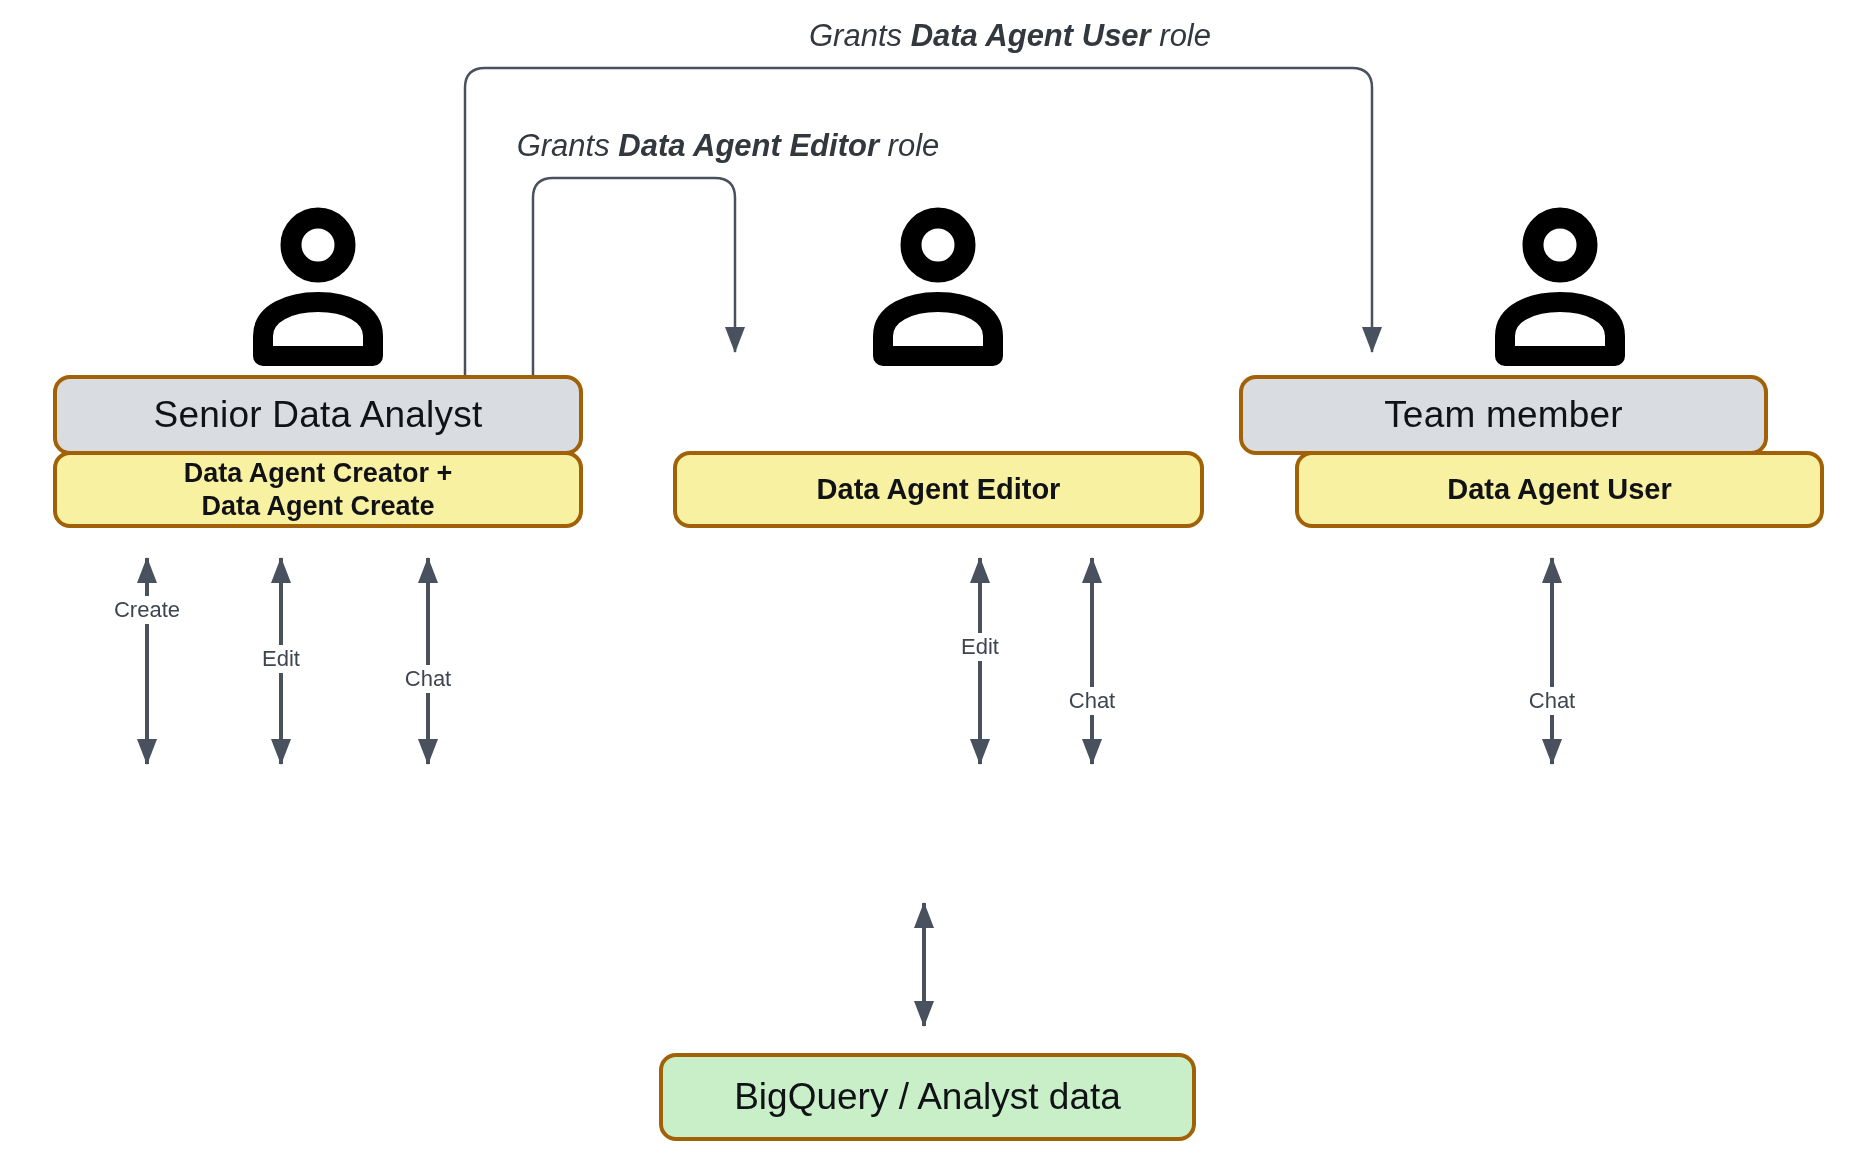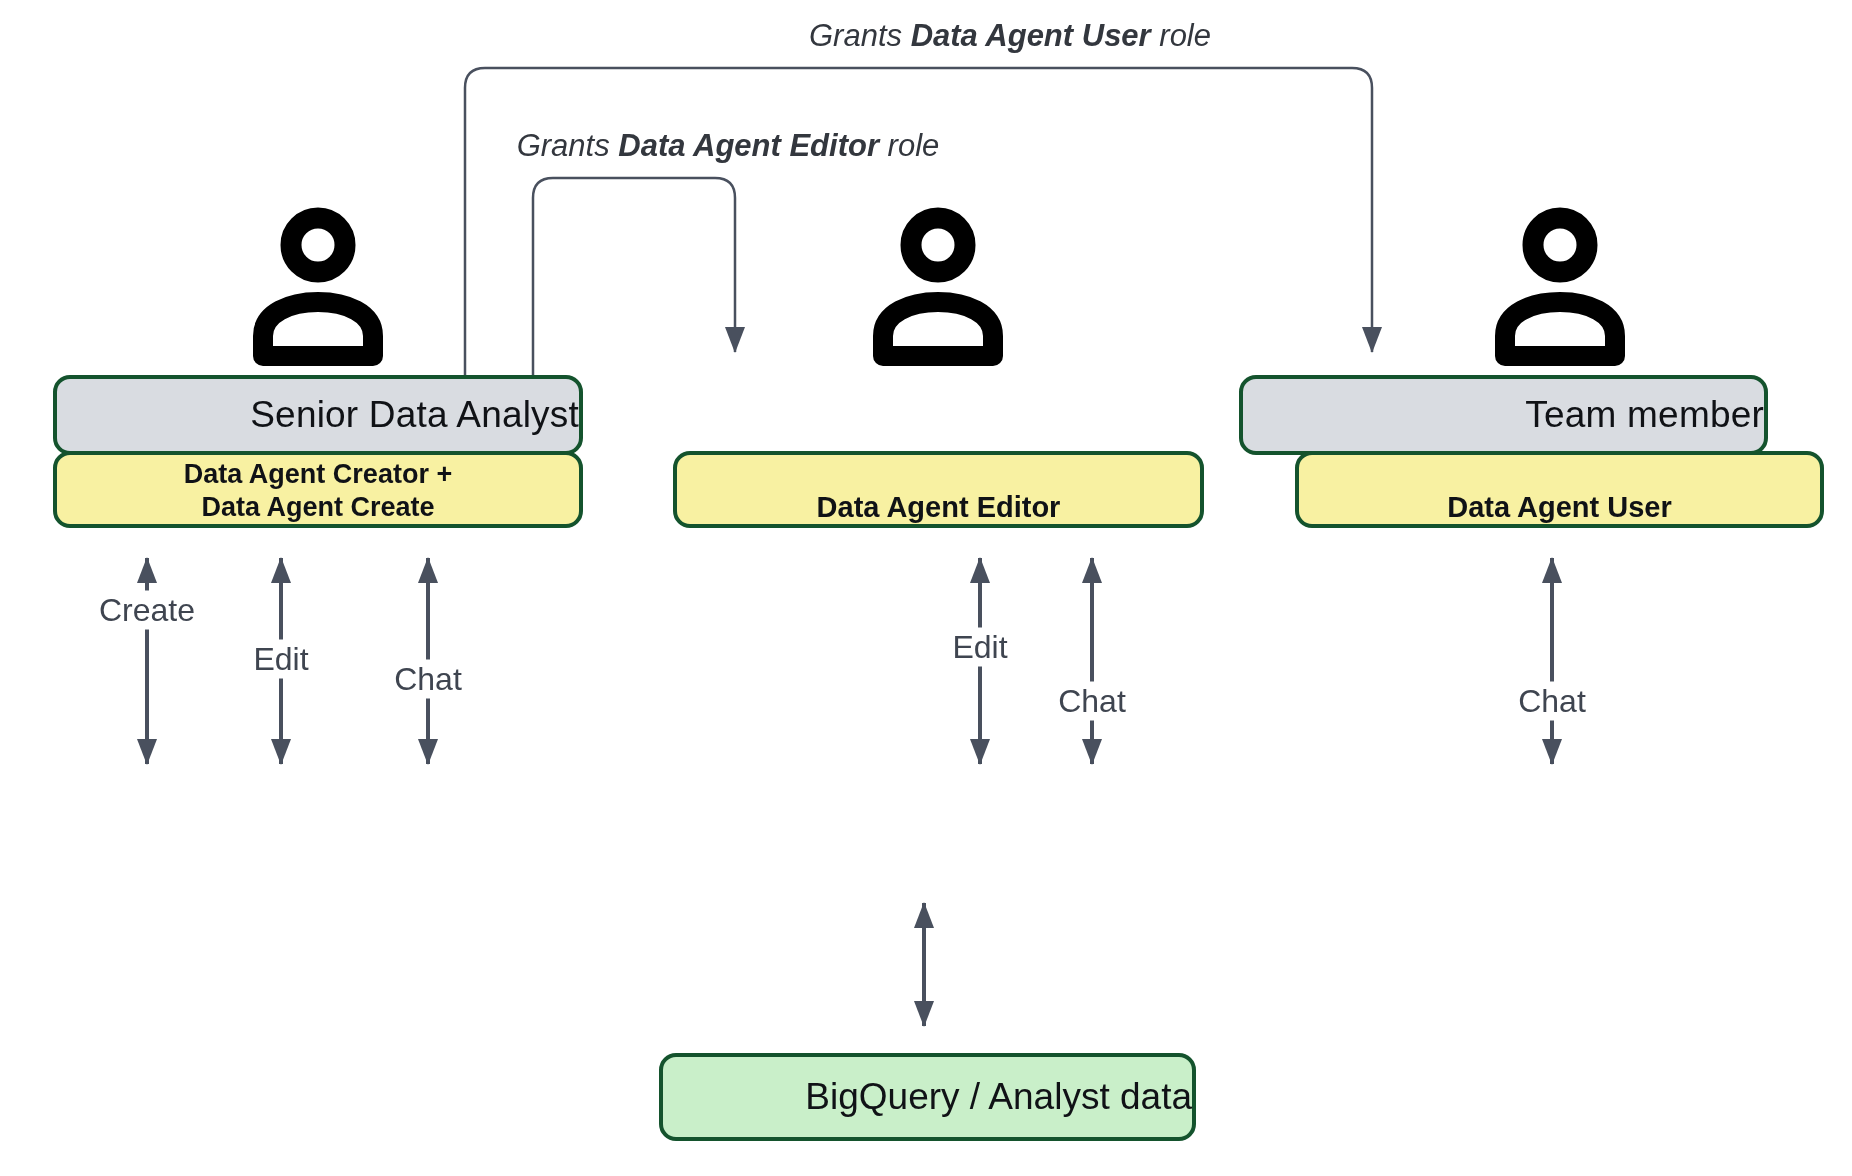--- a/index.html
+++ b/index.html
@@ -1,31 +1,31 @@
 <!DOCTYPE html>
 <html><head>
 <meta charset="utf-8">
 <style>
   html,body{margin:0;padding:0;background:#ffffff;}
   body{font-family:"Liberation Sans", sans-serif;}
   #canvas{position:relative;width:1852px;height:1176px;background:#ffffff;overflow:hidden;}
   .layer{position:absolute;left:0;top:0;pointer-events:none;}
   .conn{fill:none;stroke:#49505e;stroke-width:2.5px;}
   .dbl{stroke:#49505e;stroke-width:4px;}
-  .box{position:absolute;box-sizing:border-box;border:4px solid #14532d;border-radius:17px;
-       display:flex;align-items:center;justify-content:flex-end;text-align:center;}
+  .box{position:absolute;box-sizing:border-box;border:4px solid #a16207;border-radius:17px;
+       display:flex;align-items:center;justify-content:center;text-align:center;}
   .actor-title{background:#d9dce1;font-size:37px;color:#101216;letter-spacing:.2px;}
   .role-badge{background:#f8f1a2;font-weight:bold;color:#101216;flex-direction:column;}
   .role-badge .line{display:block;font-size:29px;line-height:1.15;}
   .role-badge.two-line .line{font-size:27px;line-height:1.22;}
   .agent-bar{background:#d6e2fa;font-size:37px;color:#101216;}
   .datasource-box{background:#c9efc9;font-size:37px;color:#101216;}
   .person{position:absolute;}
   .action-label{position:absolute;transform:translate(-50%,-50%);background:#ffffff;
-       padding:1px 9px;font-size:32px;color:#3f4550;white-space:nowrap;}
+       padding:1px 9px;font-size:22px;color:#3f4550;white-space:nowrap;}
   .grant-label{position:absolute;transform:translate(-50%,-50%);font-size:31px;font-style:italic;
        color:#33373e;white-space:nowrap;background:#ffffff;padding:0 6px;}
   .grant-label .b{font-weight:bold;}
 </style>
 </head>
 <body>
 
 <div id="canvas">
 
   <svg class="layer" width="1852" height="1176" viewBox="0 0 1852 1176">

